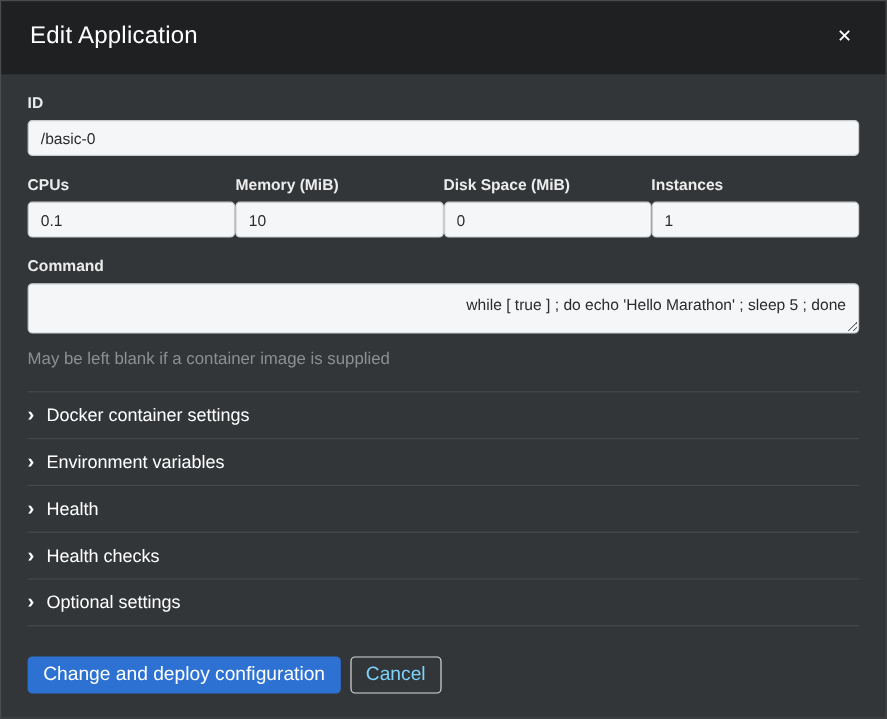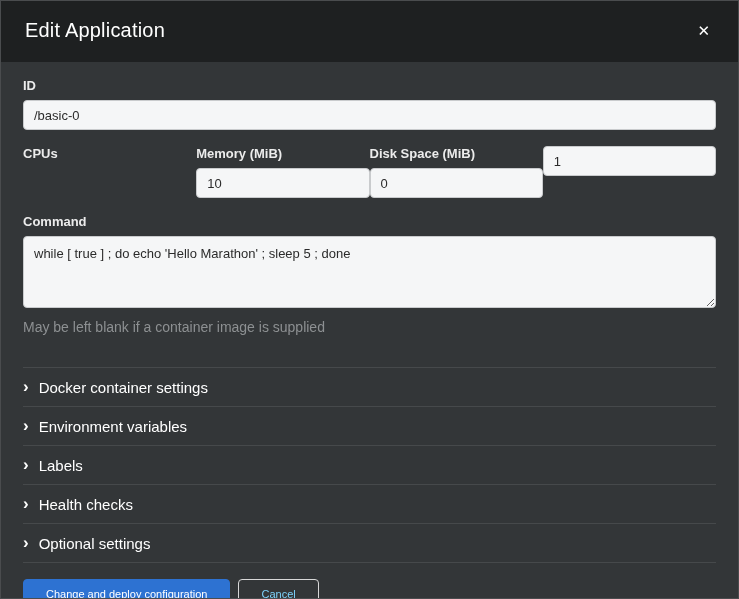--- a/index.html
+++ b/index.html
@@ -60,40 +60,41 @@
     border: 1px solid #c9cbcd;
     border-radius: 4px;
     color: #2b2b2b;
     font-family: "Liberation Sans", sans-serif;
     font-size: 13px;
     padding: 8px 10px;
     outline: none;
   }
   .text-input { height: 30px; }
   .text-area {
-    height: 72px;
+    height: 42px;
     resize: both;
     line-height: 1.4;
+    text-align: right;
   }
   .field-group { margin-bottom: 16px; }
   .field-row {
     display: flex;
     gap: 0;
     margin-bottom: 16px;
   }
   .field-row .field-group {
     flex: 1 1 0;
     margin-bottom: 0;
   }
   .help-text {
     font-size: 14px;
     color: #8d9092;
     margin-top: 7px;
   }
-  .command-group { margin-bottom: 32px; }
+  .command-group { margin-bottom: 20px; }
   
   .sections { border-bottom: 1px solid #46494b; }
   .section-row {
     display: flex;
     align-items: center;
     gap: 10px;
     border-top: 1px solid #46494b;
     padding: 10px 0;
     height: 39px;
     cursor: pointer;
@@ -112,23 +113,23 @@
   }
   
   .modal-footer {
     padding: 16px 22px 20px 22px;
     display: flex;
     gap: 8px;
     flex: 0 0 auto;
   }
   .btn {
     font-family: "Liberation Sans", sans-serif;
-    font-size: 11px;
+    font-size: 16px;
     border-radius: 4px;
-    padding: 0 22px;
+    padding: 0 12px;
     height: 31px;
     cursor: pointer;
     line-height: 29px;
   }
   .btn-primary {
     background: #2d72d2;
     border: 1px solid #2d72d2;
     color: #ffffff;
   }
   .btn-secondary {
@@ -152,30 +153,32 @@
   <div class="modal-body">
 
     <div class="field-group">
       <label class="field-label">ID</label>
       <input class="text-input" type="text" value="/basic-0" style="">
     </div>
 
     <div class="field-row">
       <div class="field-group">
         <label class="field-label">CPUs</label>
+        <input class="text-input" type="text" value="0.1" style="">
       </div>
       <div class="field-group">
         <label class="field-label">Memory (MiB)</label>
         <input class="text-input" type="text" value="10" style="">
       </div>
       <div class="field-group">
         <label class="field-label">Disk Space (MiB)</label>
         <input class="text-input" type="text" value="0" style="">
       </div>
       <div class="field-group">
+        <label class="field-label">Instances</label>
         <input class="text-input" type="text" value="1" style="">
       </div>
     </div>
 
     <div class="field-group command-group">
       <label class="field-label">Command</label>
       <textarea class="text-area" style="">while [ true ] ; do echo 'Hello Marathon' ; sleep 5 ; done</textarea>
       <div class="help-text">May be left blank if a container image is supplied</div>
     </div>
 
@@ -183,21 +186,21 @@
       <div class="section-row">
         <span class="chevron-icon">›</span>
         <span class="section-label">Docker container settings</span>
       </div>
       <div class="section-row">
         <span class="chevron-icon">›</span>
         <span class="section-label">Environment variables</span>
       </div>
       <div class="section-row">
         <span class="chevron-icon">›</span>
-        <span class="section-label">Labels</span>
+        <span class="section-label">Health</span>
       </div>
       <div class="section-row">
         <span class="chevron-icon">›</span>
         <span class="section-label">Health checks</span>
       </div>
       <div class="section-row">
         <span class="chevron-icon">›</span>
         <span class="section-label">Optional settings</span>
       </div>
     </div>

